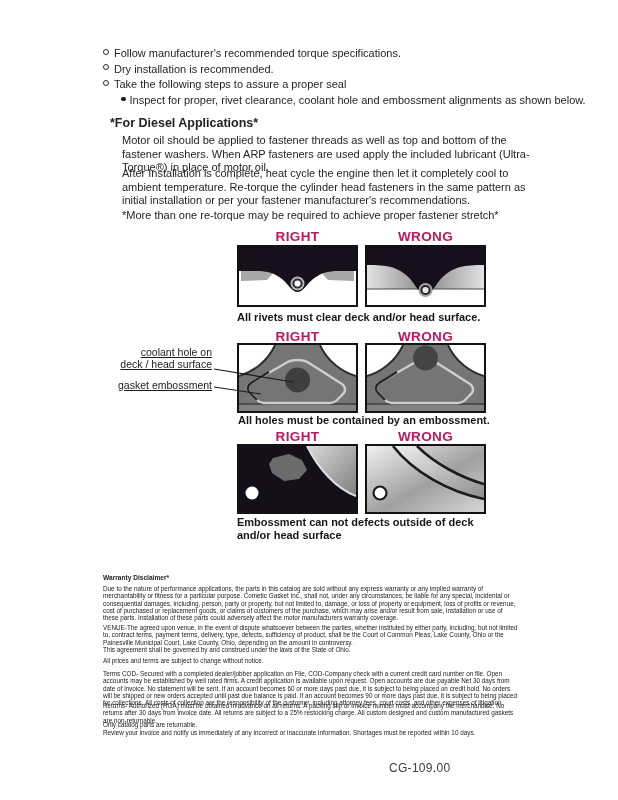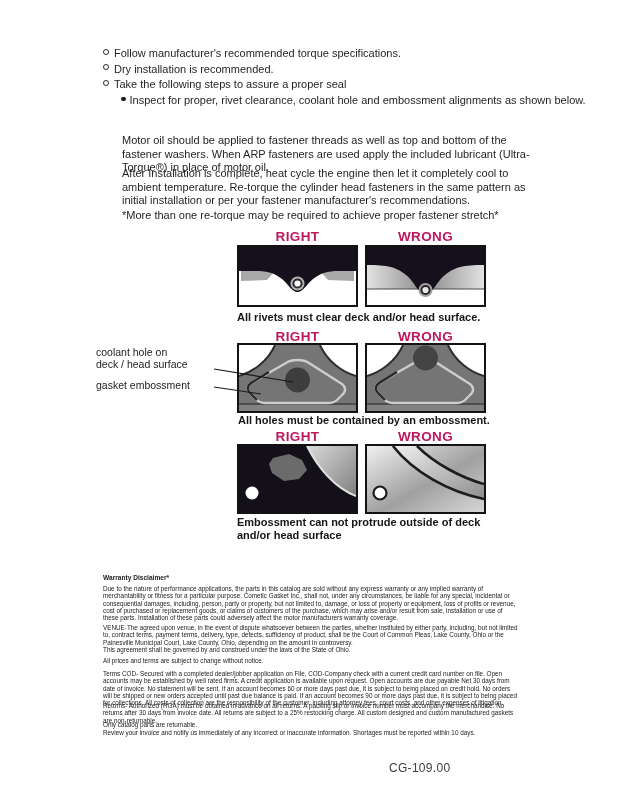--- a/index.html
+++ b/index.html
@@ -33,41 +33,43 @@
     letter-spacing:0.4px;color:#be185d;
   }
   .tile{
     width:121px;border:2px solid #131313;box-sizing:border-box;background:#fff;
   }
   .tile svg{display:block;width:100%;height:100%;}
   .t-r1{height:62px;}
   .t-r23{height:70px;}
   .caption{font-size:11px;font-weight:bold;color:#161616;line-height:12.5px;}
   .ann{
-    font-size:10.5px;line-height:11.5px;width:116px;left:96px;
+    font-size:10.5px;line-height:11.5px;text-align:right;width:116px;left:96px;
     color:#1c1c1c;
+    text-decoration:underline;
   }
   .leader{left:0;top:0;pointer-events:none;}
   .fineprint{left:103px;width:416px;font-size:6.35px;line-height:7.35px;color:#222;}
   .fp-head{font-weight:bold;font-size:6.6px;}
   .footer-code{left:389px;top:761px;font-size:12px;color:#3c3c3c;letter-spacing:0.3px;}
 </style>
 </head>
 <body>
 
 <div class="page">
 
 
   <div class="abs bullets">
     <div class="b-item"><span class="mark-open"></span><span>Follow manufacturer's recommended torque specifications.</span></div>
     <div class="b-item"><span class="mark-open"></span><span>Dry installation is recommended.</span></div>
     <div class="b-item"><span class="mark-open"></span><span>Take the following steps to assure a proper seal</span></div>
     <div class="b-item b-sub"><span class="mark-solid"></span><span>Inspect for proper, rivet clearance, coolant hole and embossment alignments as shown below.</span></div>
   </div>
 
+  <div class="abs h2">*For Diesel Applications*</div>
   <div class="abs para p1">Motor oil should be applied to fastener threads as well as top and bottom of the fastener washers. When ARP fasteners are used apply the included lubricant (Ultra-Torque®) in place of motor oil.</div>
   <div class="abs para p2">After Installation is complete, heat cycle the engine then let it completely cool to ambient temperature. Re-torque the cylinder head fasteners in the same pattern as initial installation or per your fastener manufacturer's recommendations.</div>
   <div class="abs para note">*More than one re-torque may be required to achieve proper fastener stretch*</div>
 
   <div class="abs dg-label" style="left:237px;top:229px;">RIGHT</div>
   <div class="abs dg-label" style="left:365px;top:229px;">WRONG</div>
 
   <div class="abs tile t-r1" style="left:237px;top:245px;">
     <svg viewBox="0 0 117 58" preserveAspectRatio="none">
       <rect x="0" y="0" width="117" height="58" fill="#ffffff"></rect>
@@ -186,21 +188,21 @@
       </defs>
       <rect x="0" y="0" width="117" height="66" fill="url(#g3w)"></rect>
       <path d="M50,0 C68,18 95,32 117,38 L117,53 C82,46 46,26 26,0 Z" fill="url(#g3b)"></path>
       <path d="M26,0 C46,26 82,46 117,53" stroke="#1c1c1c" stroke-width="2.6" fill="none"></path>
       <path d="M50,0 C68,18 95,32 117,38" stroke="#1c1c1c" stroke-width="2.6" fill="none"></path>
       <circle cx="13" cy="47" r="6.5" fill="#ffffff" stroke="#1c1c1c" stroke-width="2.2"></circle>
     </svg>
   </div>
 
   <div class="abs caption" style="left:237px;top:516px;width:260px;">
-    <div>Embossment can not protrude outside of deck</div>
+    <div>Embossment can not defects outside of deck</div>
     <div>and/or head surface</div>
   </div>
 
   <svg class="abs leader" width="618" height="800">
     <line x1="214" y1="369" x2="293" y2="382" stroke="#1a1a1a" stroke-width="1.1"></line>
     <line x1="214" y1="387" x2="261" y2="394" stroke="#1a1a1a" stroke-width="1.1"></line>
   </svg>
 
   <div class="abs fineprint fp-head" style="top:574px;">Warranty Disclaimer*</div>
   <div class="abs fineprint" style="top:585px;">Due to the nature of performance applications, the parts in this catalog are sold without any express warranty or any implied warranty of merchantability or fitness for a particular purpose.  Cometic Gasket Inc., shall not, under any circumstances, be liable for any special, incidental or consequential damages, including, person, party or property, but not limited to, damage, or loss of property or equipment, loss of profits or revenue, cost of purchased or replacement goods, or claims of customers of the purchase, which may arise and/or result from sale, installation or use of these parts.  Installation of these parts could adversely affect the motor manufacturers warranty coverage.</div>

